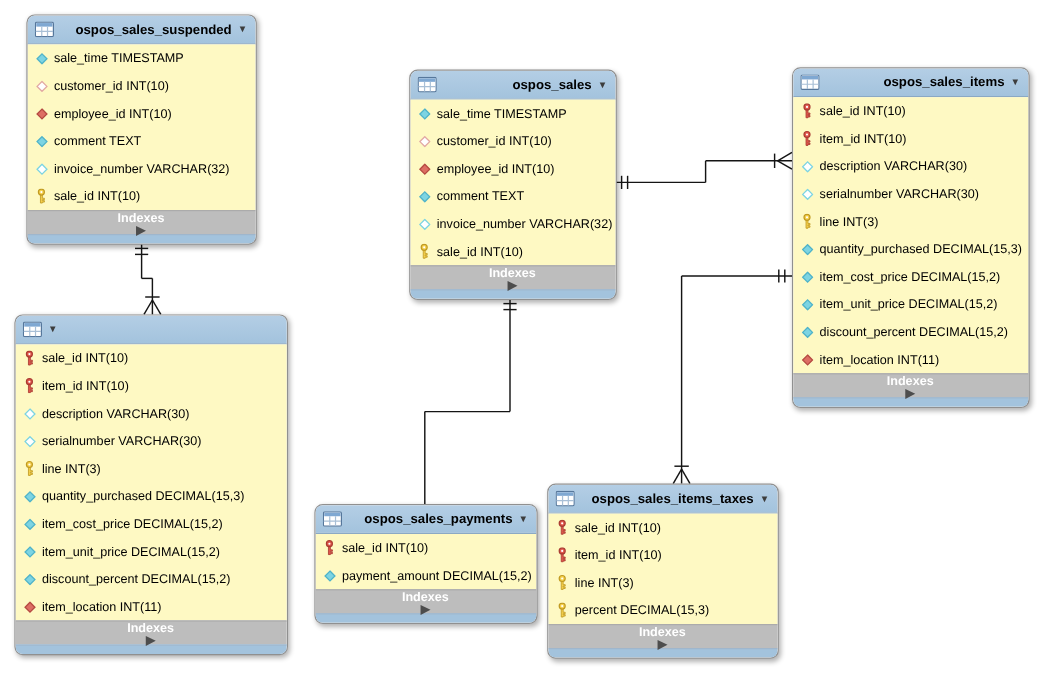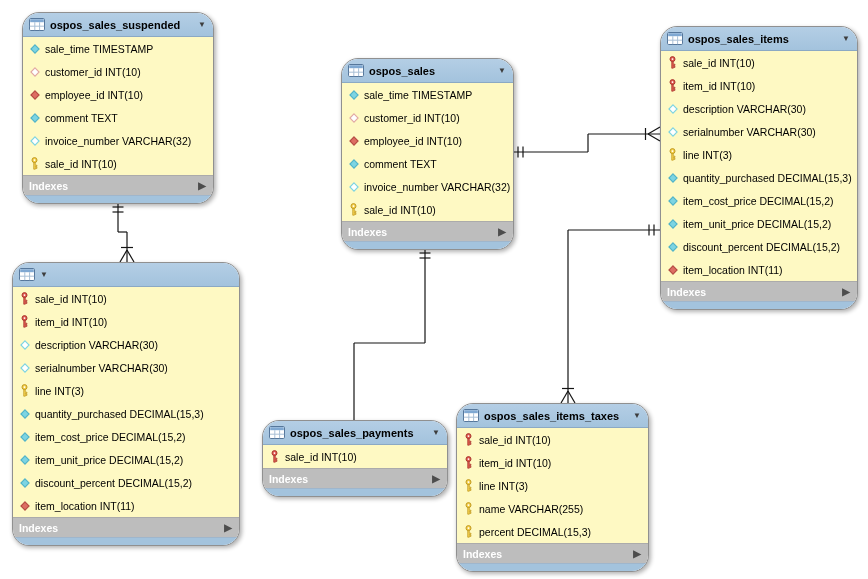--- a/index.html
+++ b/index.html
@@ -9,24 +9,25 @@
     background: var(--canvas-bg, #ffffff);
     font-family: "Liberation Sans", sans-serif;
     overflow: hidden;
   }
   #conn-layer {
     position: absolute; left: 0; top: 0; z-index: 1;
   }
   .db-table {
     position: absolute; z-index: 2;
     border: 1px solid var(--table-border, #909090);
-    border-radius: 17px;
+    border-radius: 7px;
     background: #ffffff;
     box-shadow: 1.5px 2px 4px rgba(0,0,0,0.30);
     overflow: hidden;
+    text-align: right;
   }
   .tbl-header {
     height: 24px;
     display: flex; align-items: center; gap: 5px;
     padding: 0 7px 0 6px;
     background: linear-gradient(var(--header-blue-light, #b4cee5), var(--header-blue, #a3c3dd));
     border-bottom: 1px solid #8ba9c4;
     box-sizing: border-box;
   }
   .tbl-title {
@@ -49,20 +50,21 @@
   .fld-icon { flex: 0 0 11px; width: 11px; display: flex; align-items: center; justify-content: center; }
   .tbl-indexes {
     height: 20px;
     display: flex; align-items: center; justify-content: space-between;
     padding: 0 7px 0 6px;
     background: var(--indexes-gray, #bdbdbd);
     color: var(--indexes-text, #ffffff);
     font-size: 10.5px; font-weight: bold;
     border-top: 1px solid #ababab;
     box-sizing: border-box;
+    flex-direction: column;
   }
   .idx-arrow { font-size: 10px; color: #4d4d4d; line-height: 1; }
   .tbl-footstrip {
     height: 7px;
     background: var(--header-blue, #a3c3dd);
     border-top: 1px solid #9fb6cc;
   }
 </style>
 </head>
 <body>
@@ -246,21 +248,21 @@
           </span>
           <span>sale_id INT(10)</span>
         </div>
       </div>
       <div class="tbl-indexes">
         <span>Indexes</span>
         <span class="idx-arrow">▶</span>
       </div>
       <div class="tbl-footstrip"></div>
     </div>
-    <div class="db-table" style="left: 660px; top: 26px; width: 196px;">
+    <div class="db-table" style="left: 660px; top: 56px; width: 196px;">
       <div class="tbl-header">
         <span class="fld-icon" style="flex-basis: 16px;">
           <svg width="16" height="13" viewBox="0 0 16 13">
             <rect x="0.5" y="0.5" width="15" height="12" rx="1.2" fill="#ffffff" stroke="#56779b"></rect>
             <rect x="1.2" y="1.2" width="13.6" height="3" fill="#7fa8d2"></rect>
             <line x1="5.8" y1="4.2" x2="5.8" y2="12.2" stroke="#a8bfd6"></line>
             <line x1="10.6" y1="4.2" x2="10.6" y2="12.2" stroke="#a8bfd6"></line>
             <line x1="0.8" y1="8.2" x2="15.2" y2="8.2" stroke="#a8bfd6"></line>
           </svg>
         </span>
@@ -486,20 +488,28 @@
         <div class="tbl-row">
           <span class="fld-icon">
             <svg width="9" height="13" viewBox="0 0 9 13">
               <path d="M3.7 5.2 L3.7 12.2 L5.3 12.2 L5.3 11.4 L7 11.4 L7 10.2 L5.3 10.2 L5.3 9.4 L7 9.4 L7 8.2 L5.3 8.2 L5.3 5.2 Z" fill="#e2574c" stroke="#a93b32" stroke-width="0.7"></path>
               <circle cx="4.5" cy="3.1" r="2.5" fill="#e2574c" stroke="#a93b32" stroke-width="1"></circle>
               <circle cx="4.5" cy="3.1" r="0.9" fill="#ffffff"></circle>
             </svg>
           </span>
           <span>sale_id INT(10)</span>
         </div>
+        <div class="tbl-row">
+          <span class="fld-icon">
+            <svg width="10" height="10" viewBox="0 0 10 10">
+              <polygon points="5,0.9 9.1,5 5,9.1 0.9,5" fill="#7dd4e2" stroke="#4fb3c9" stroke-width="1.1"></polygon>
+            </svg>
+          </span>
+          <span>payment_amount DECIMAL(15,2)</span>
+        </div>
       </div>
       <div class="tbl-indexes">
         <span>Indexes</span>
         <span class="idx-arrow">▶</span>
       </div>
       <div class="tbl-footstrip"></div>
     </div>
     <div class="db-table" style="left: 456px; top: 403px; width: 191px;">
       <div class="tbl-header">
         <span class="fld-icon" style="flex-basis: 16px;">
@@ -546,30 +556,20 @@
           <span>line INT(3)</span>
         </div>
         <div class="tbl-row">
           <span class="fld-icon">
             <svg width="9" height="13" viewBox="0 0 9 13">
               <path d="M3.7 5.2 L3.7 12.2 L5.3 12.2 L5.3 11.4 L7 11.4 L7 10.2 L5.3 10.2 L5.3 9.4 L7 9.4 L7 8.2 L5.3 8.2 L5.3 5.2 Z" fill="#f5d04c" stroke="#c09a22" stroke-width="0.7"></path>
               <circle cx="4.5" cy="3.1" r="2.5" fill="#f5d04c" stroke="#c09a22" stroke-width="1"></circle>
               <circle cx="4.5" cy="3.1" r="0.9" fill="#ffffff"></circle>
             </svg>
           </span>
-          <span>name VARCHAR(255)</span>
-        </div>
-        <div class="tbl-row">
-          <span class="fld-icon">
-            <svg width="9" height="13" viewBox="0 0 9 13">
-              <path d="M3.7 5.2 L3.7 12.2 L5.3 12.2 L5.3 11.4 L7 11.4 L7 10.2 L5.3 10.2 L5.3 9.4 L7 9.4 L7 8.2 L5.3 8.2 L5.3 5.2 Z" fill="#f5d04c" stroke="#c09a22" stroke-width="0.7"></path>
-              <circle cx="4.5" cy="3.1" r="2.5" fill="#f5d04c" stroke="#c09a22" stroke-width="1"></circle>
-              <circle cx="4.5" cy="3.1" r="0.9" fill="#ffffff"></circle>
-            </svg>
-          </span>
           <span>percent DECIMAL(15,3)</span>
         </div>
       </div>
       <div class="tbl-indexes">
         <span>Indexes</span>
         <span class="idx-arrow">▶</span>
       </div>
       <div class="tbl-footstrip"></div>
     </div>
   </div>

